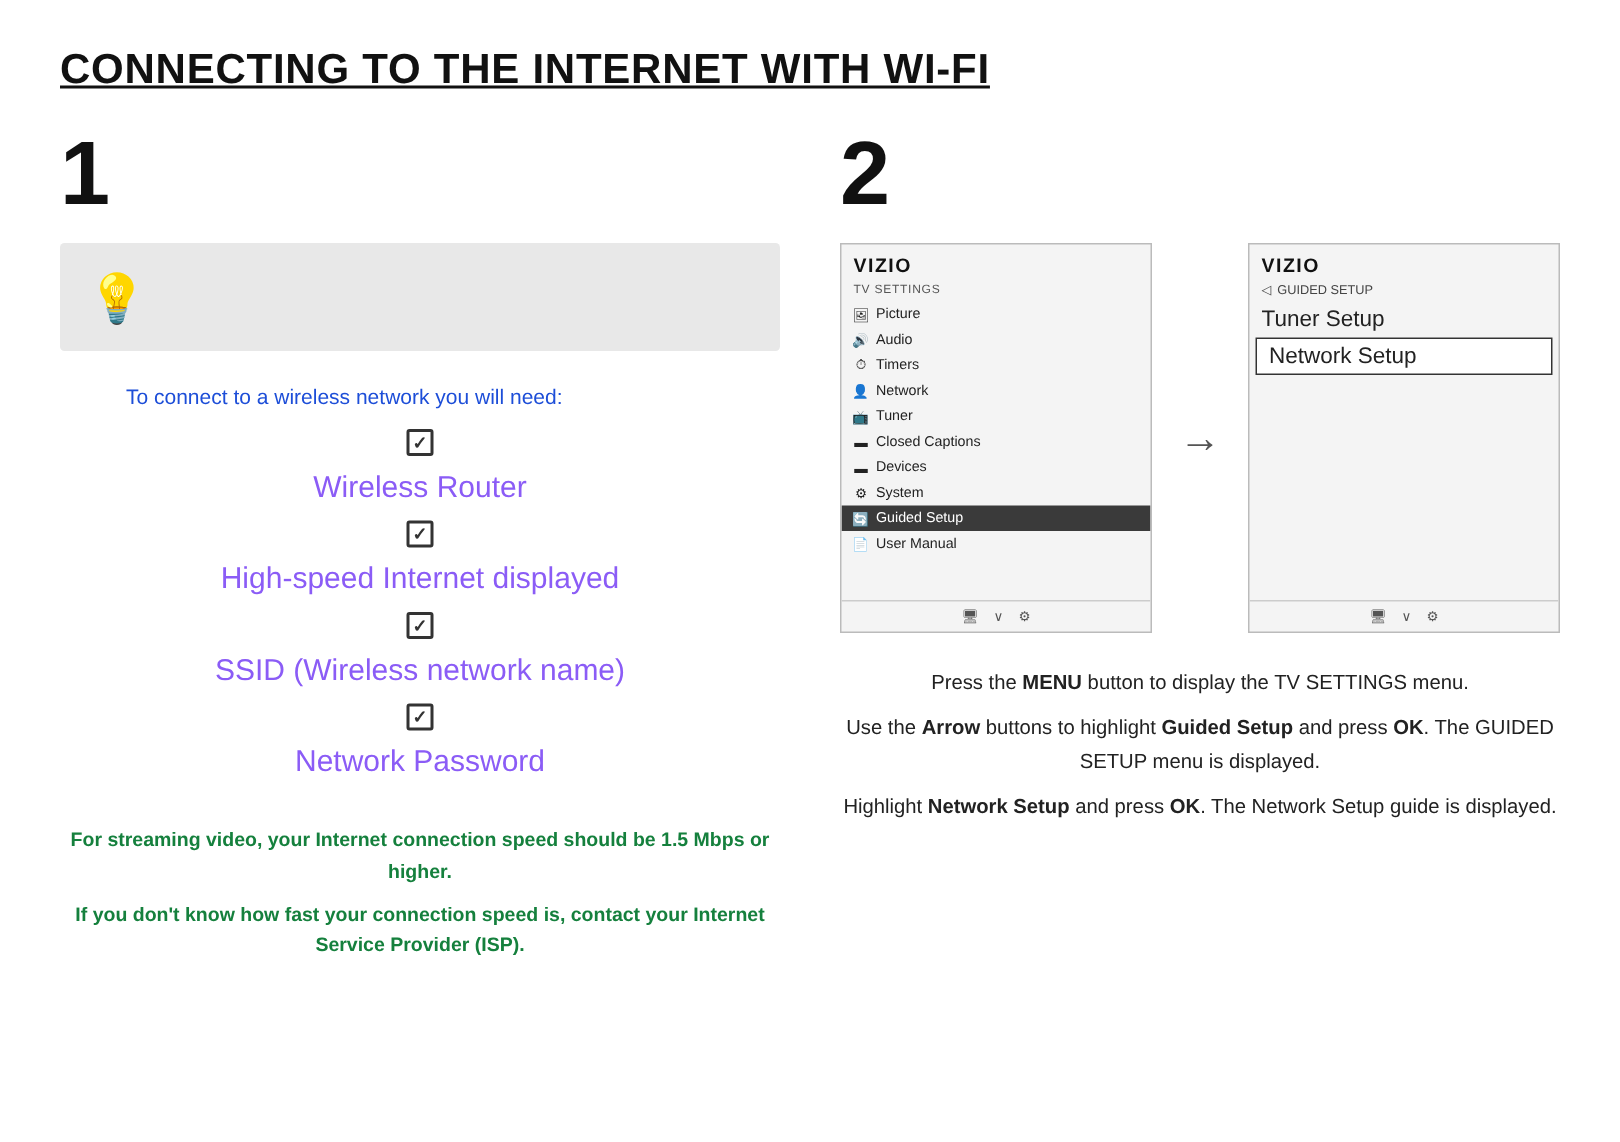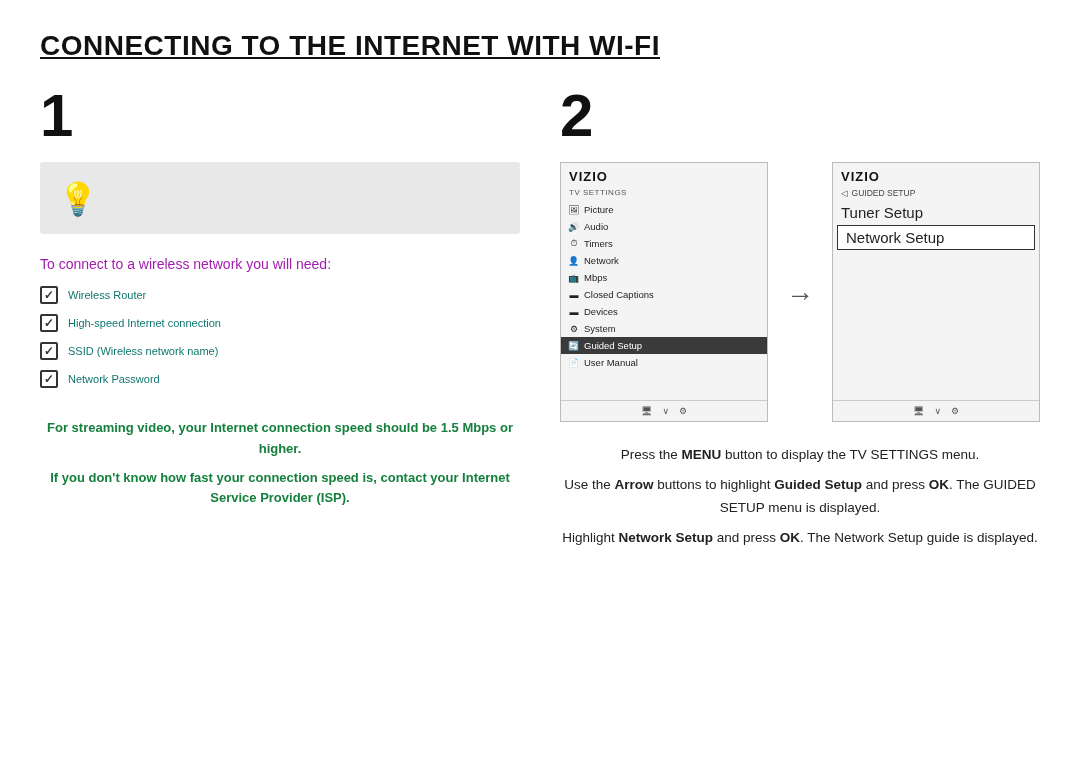--- a/index.html
+++ b/index.html
@@ -52,33 +52,35 @@
       margin-top: 2px;
     }
     .info-box-text {
       font-size: 14px;
       line-height: 1.5;
       color: #222;
     }
     .need-list-title {
       font-size: 14px;
       margin-bottom: 14px;
-      color: #a21caf;
+      color: #1d4ed8;
+      margin-left: 44px;
     }
     .checklist {
       list-style: none;
       margin-bottom: 30px;
     }
     .checklist li {
       display: flex;
       align-items: center;
       gap: 10px;
-      font-size: 11px;
+      font-size: 20px;
       margin-bottom: 10px;
-      color: #0f766e;
+      color: #8b5cf6;
+      flex-direction: column;
     }
     .check-icon {
       width: 18px;
       height: 18px;
       border: 2px solid #333;
       border-radius: 2px;
       display: flex;
       align-items: center;
       justify-content: center;
       flex-shrink: 0;
@@ -219,21 +221,21 @@
 
     <p class="need-list-title">To connect to a wireless network you will need:</p>
 
     <ul class="checklist">
       <li>
         <span class="check-icon"></span>
         <span>Wireless Router</span>
       </li>
       <li>
         <span class="check-icon"></span>
-        <span>High-speed Internet connection</span>
+        <span>High-speed Internet displayed</span>
       </li>
       <li>
         <span class="check-icon"></span>
         <span>SSID (Wireless network name)</span>
       </li>
       <li>
         <span class="check-icon"></span>
         <span>Network Password</span>
       </li>
     </ul>
@@ -263,21 +265,21 @@
         <div class="tv-menu-item">
           <span class="tv-menu-icon">⏱</span>
           <span>Timers</span>
         </div>
         <div class="tv-menu-item">
           <span class="tv-menu-icon">👤</span>
           <span>Network</span>
         </div>
         <div class="tv-menu-item">
           <span class="tv-menu-icon">📺</span>
-          <span>Mbps</span>
+          <span>Tuner</span>
         </div>
         <div class="tv-menu-item">
           <span class="tv-menu-icon">▬</span>
           <span>Closed Captions</span>
         </div>
         <div class="tv-menu-item">
           <span class="tv-menu-icon">▬</span>
           <span>Devices</span>
         </div>
         <div class="tv-menu-item">

